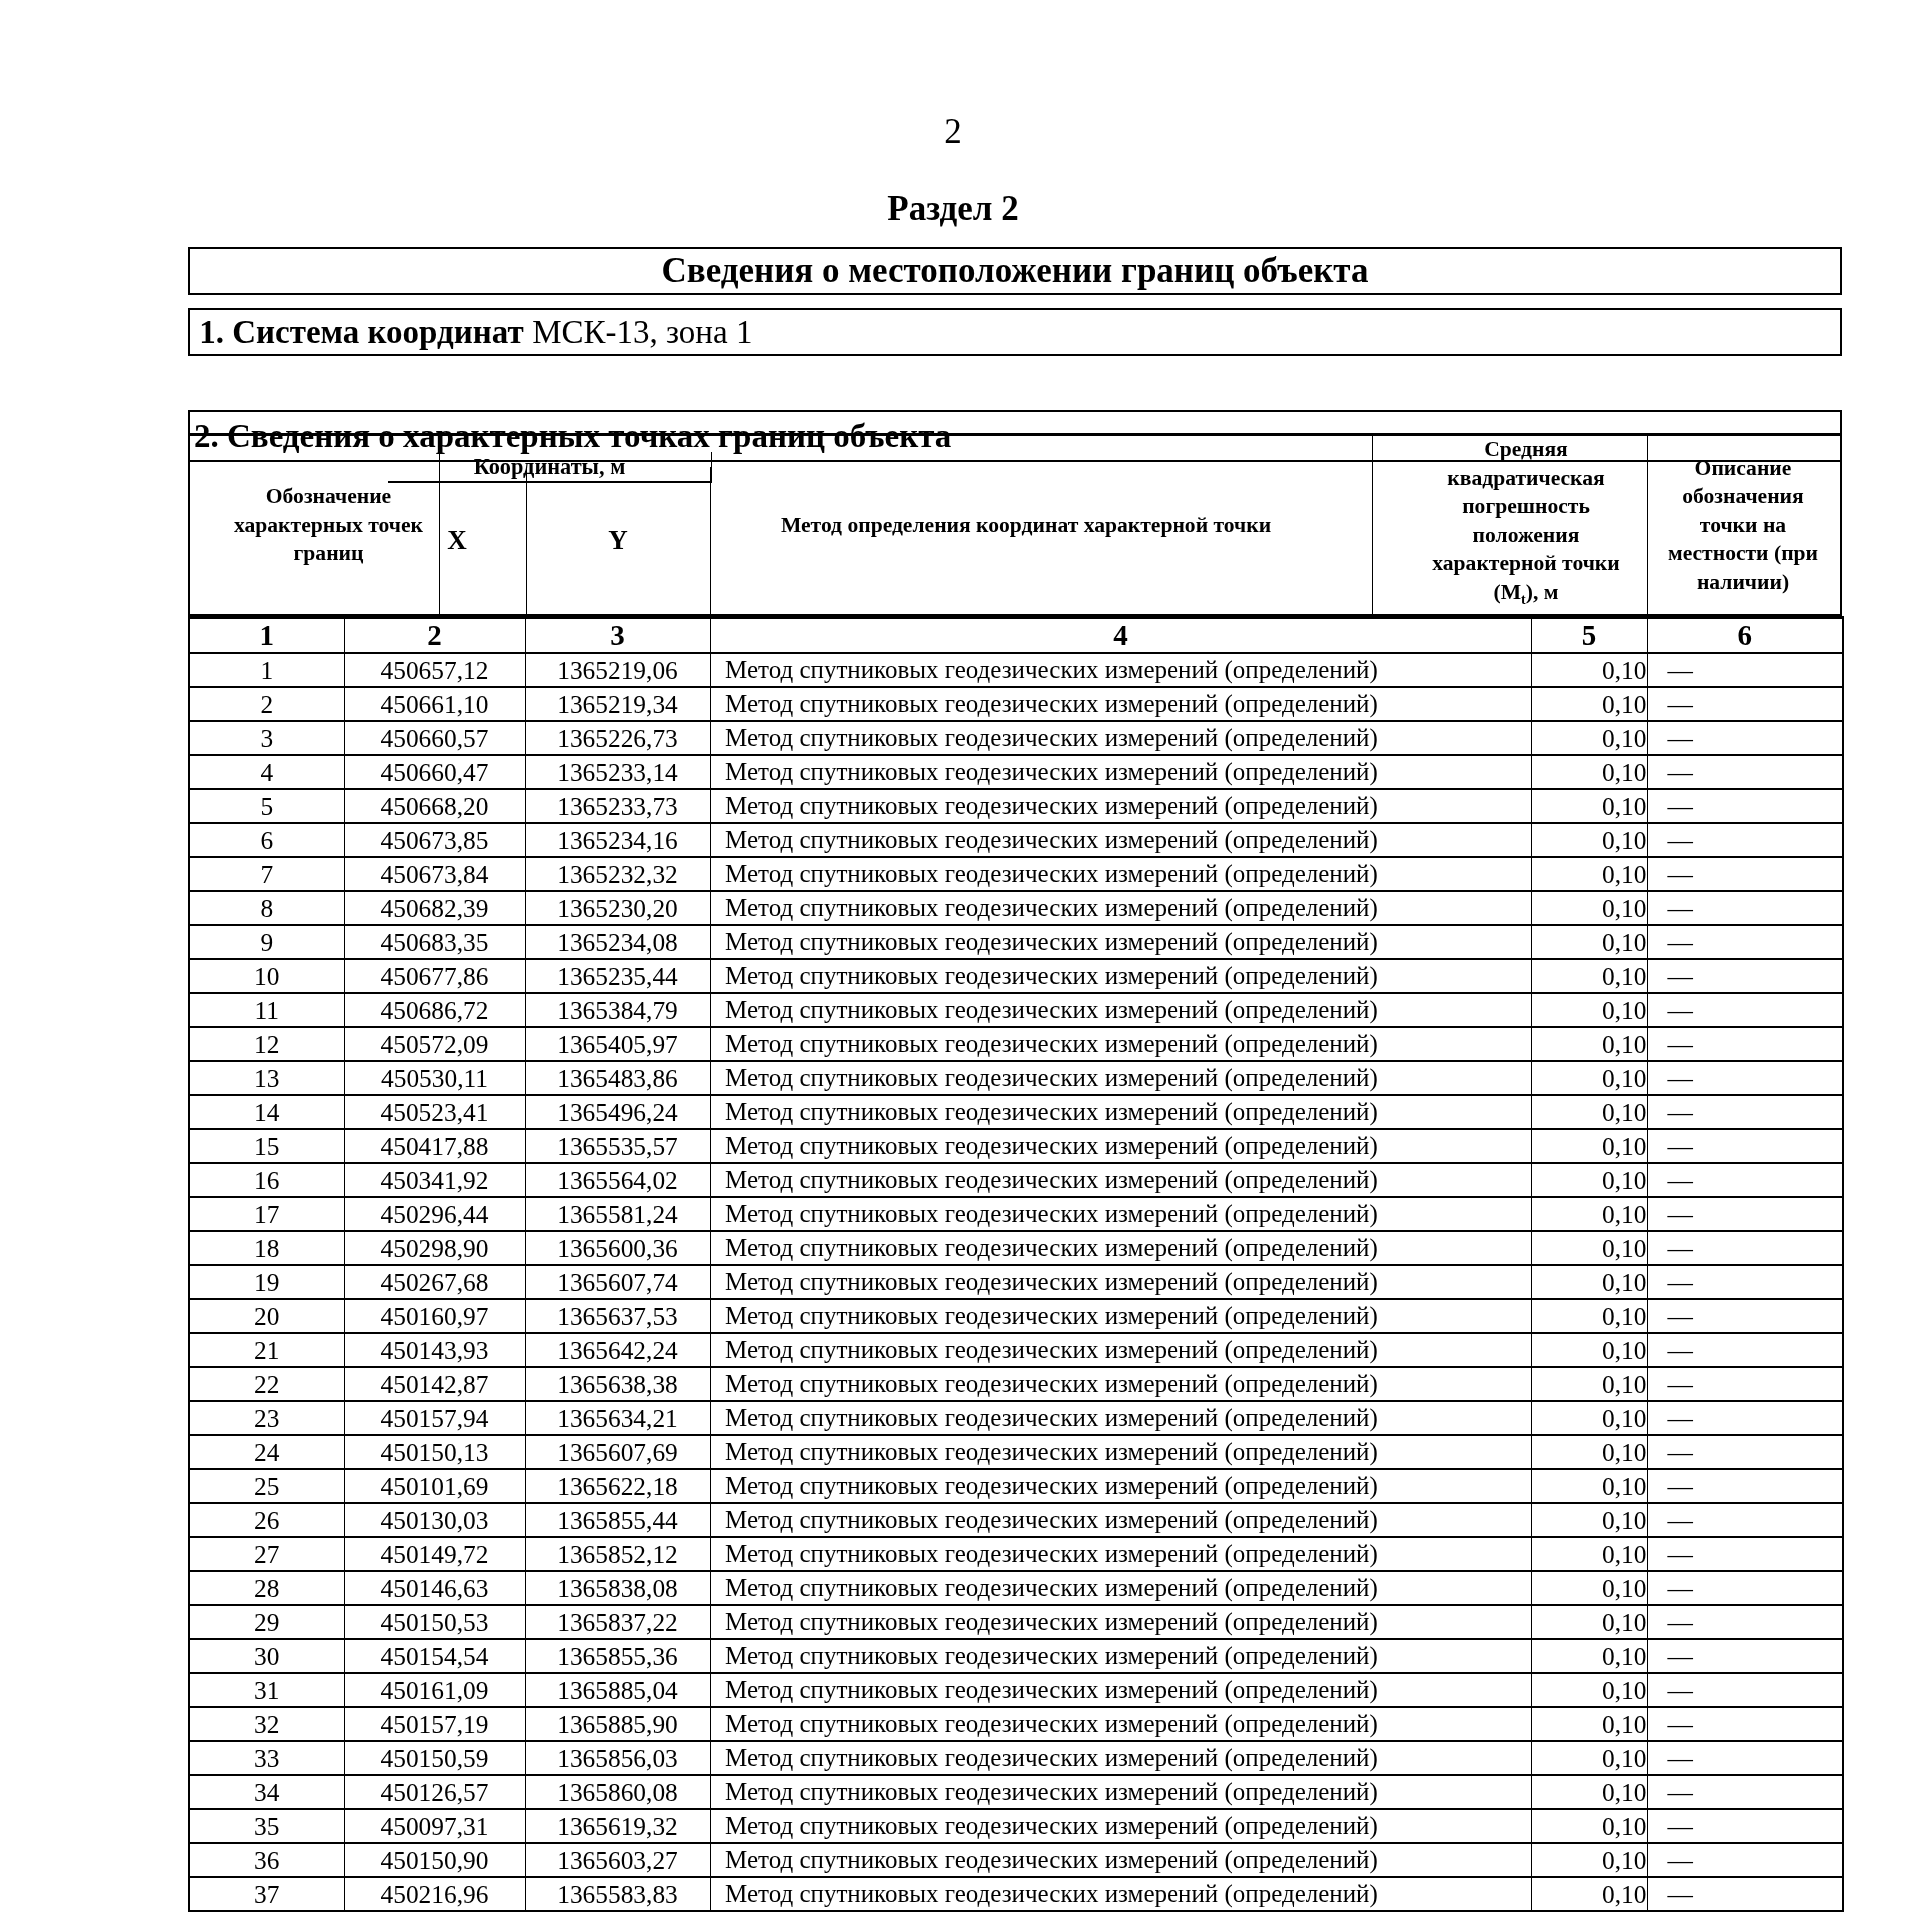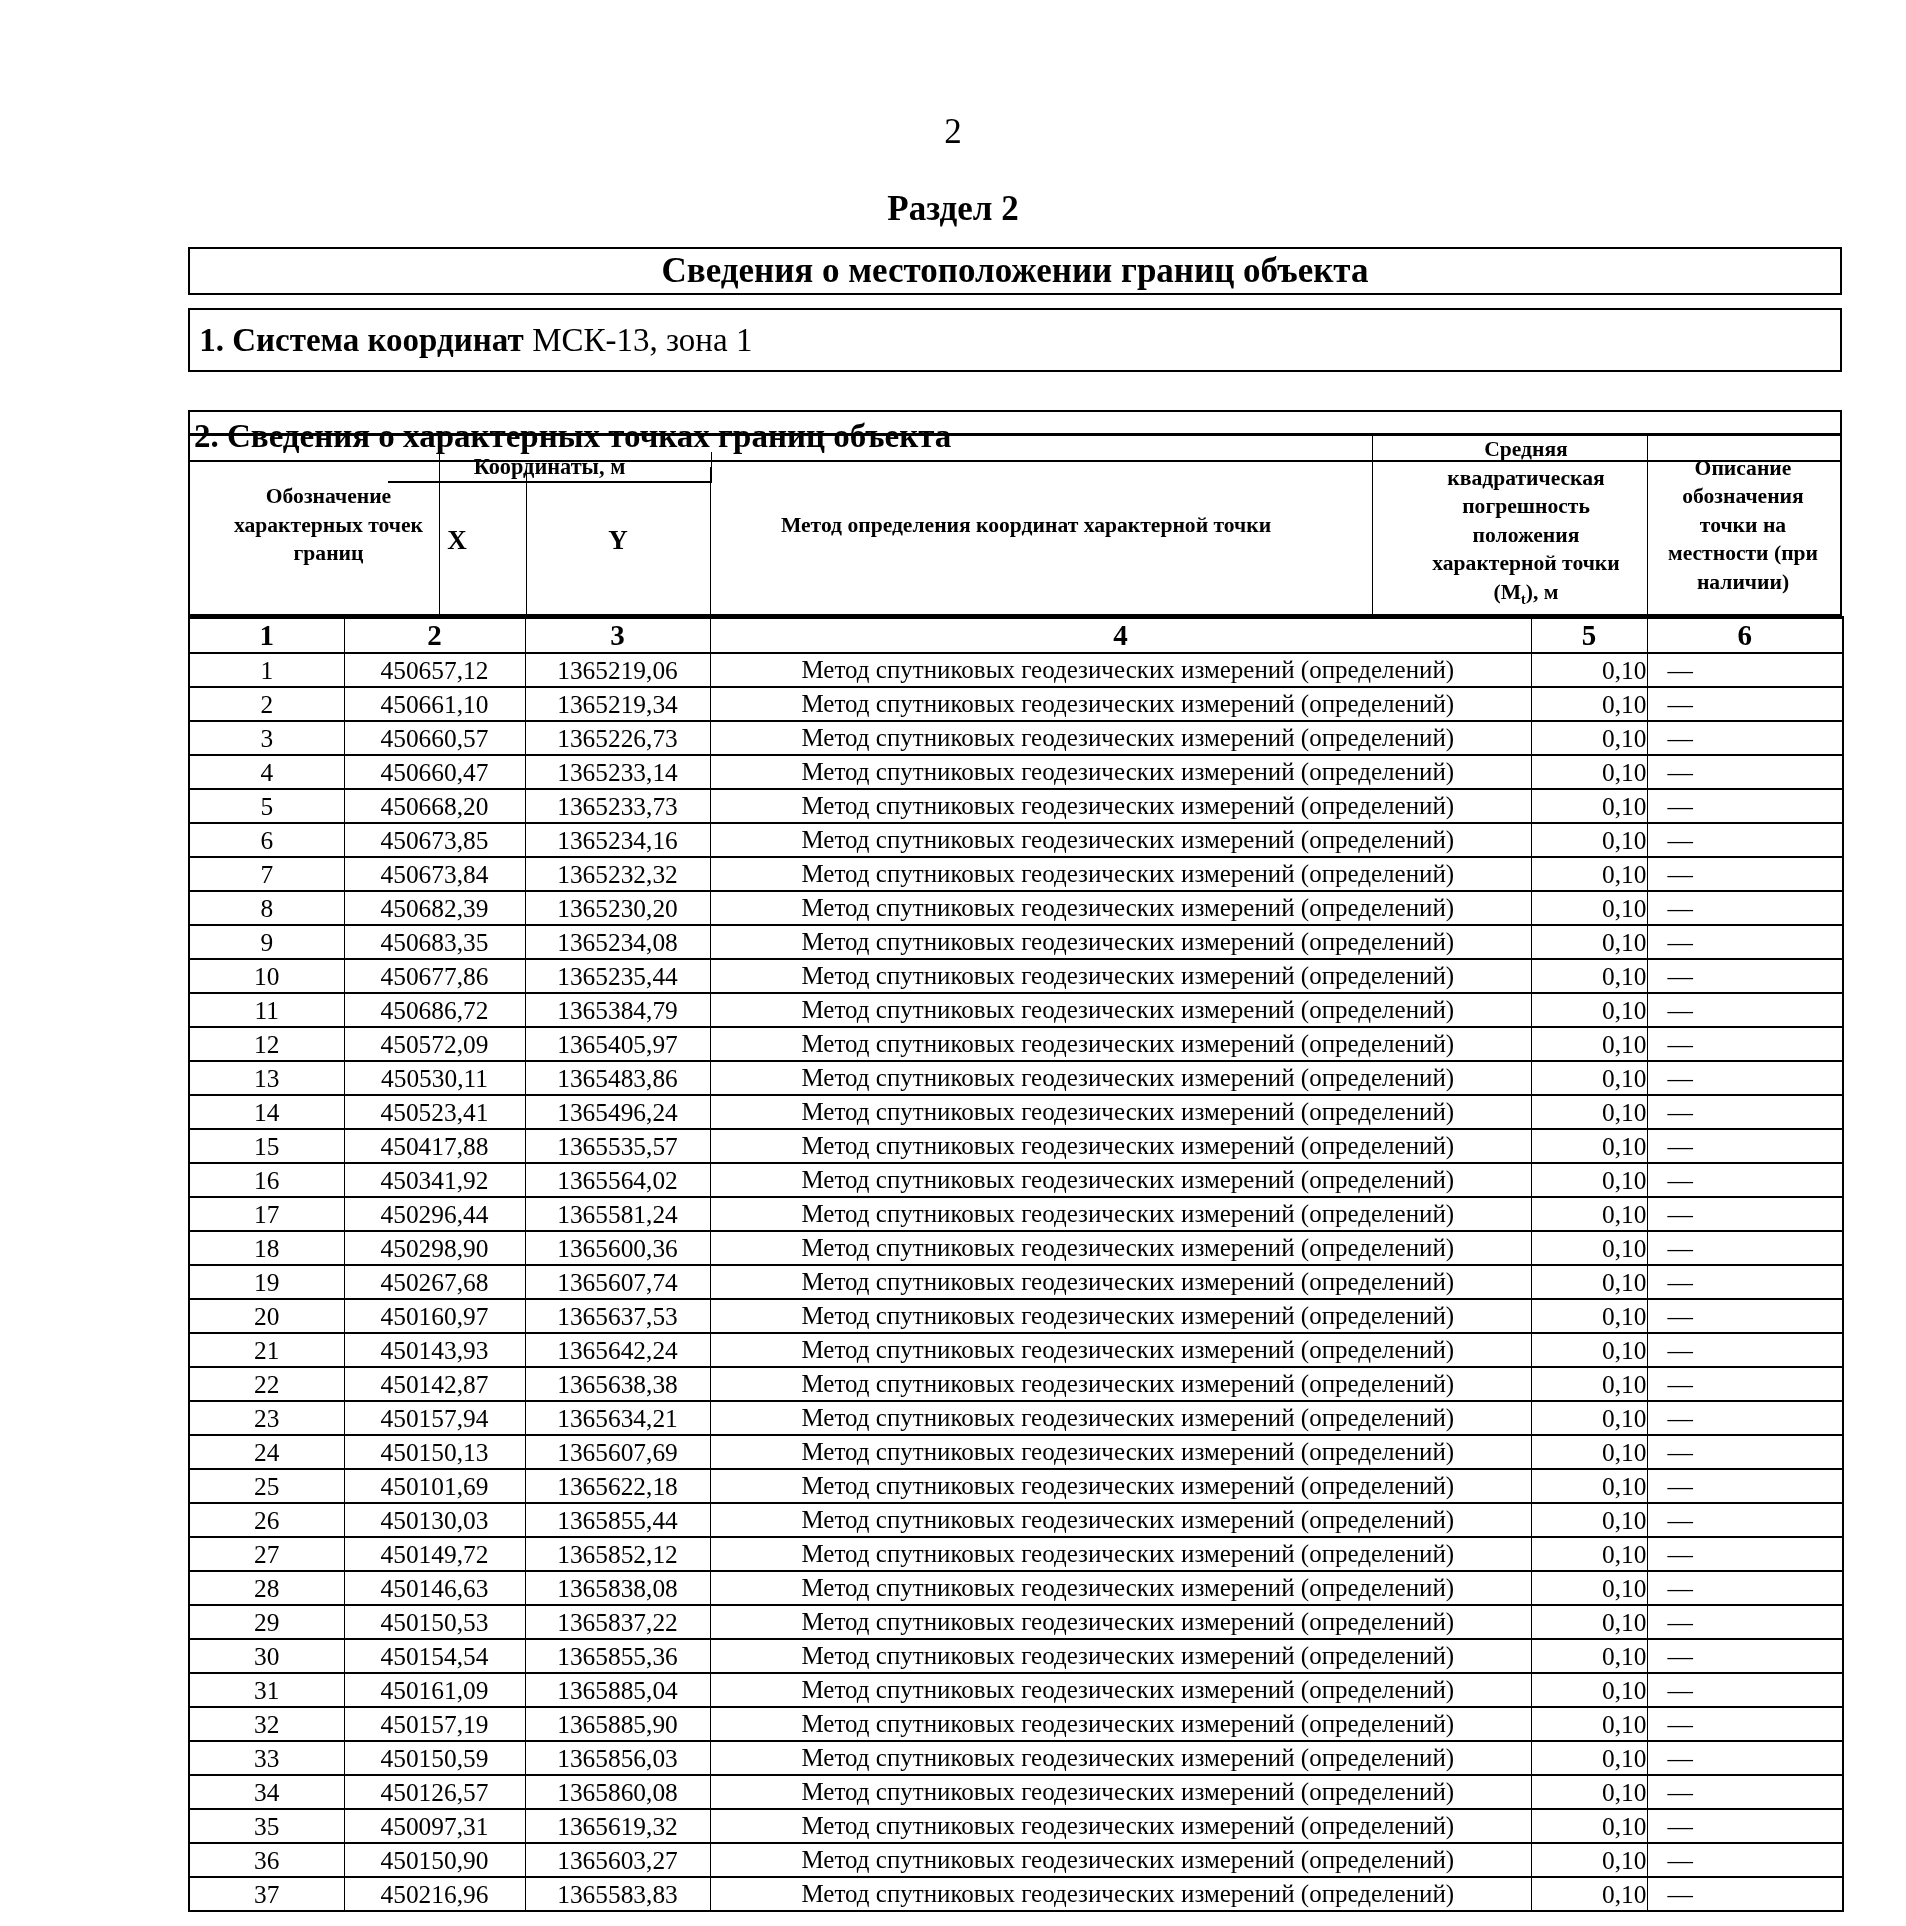--- a/index.html
+++ b/index.html
@@ -5,37 +5,37 @@
   html, body { margin:0; padding:0; background:#ffffff; }
   body {
     width:1906px; height:2709px; position:relative; overflow:hidden;
     font-family:"Liberation Serif", "DejaVu Serif", serif; color:#000;
   }
   .page-num { position:absolute; top:112px; left:0; width:1906px; text-align:center; font-size:35px; }
   .section-title { position:absolute; top:189px; left:0; width:1906px; text-align:center; font-size:35px; font-weight:bold; }
 
   .block { position:absolute; left:188px; width:1654px; box-sizing:border-box; border:2.3px solid #000; }
   .b-title { top:247px; height:48px; display:flex; align-items:center; justify-content:center; font-size:35px; font-weight:bold; }
-  .b-sys { top:308px; height:64px; border-top:2.3px solid #000; display:flex; align-items:center; padding-left:9.2px; font-size:33px; }
+  .b-sys { top:308px; height:48px; border-top:2.3px solid #000; display:flex; align-items:center; padding-left:9.2px; font-size:33px; }
   .b-sys b { font-weight:bold; margin-right:8.5px; }
   .b-pts { top:381px; height:52px; display:flex; align-items:center; padding-left:4px; font-size:33px; font-weight:bold;margin-top:29px; }
 
   
   .hdr { position:absolute; left:188px; top:433px; width:1654px; height:183px; box-sizing:border-box; border:2.3px solid #000; border-top:3.1px solid #000; }
   .hc { position:absolute; top:0; bottom:0; box-sizing:border-box; border-right:1.5px solid #000; display:flex; align-items:center; justify-content:center; text-align:center; font-weight:bold; font-size:21.6px; line-height:28.5px; }
   .hc:last-child { border-right:none; }
   .h-coord { position:absolute; left:198px; width:324px; top:16px; height:31px; border-bottom:2.3px solid #000; display:flex; align-items:center; justify-content:center; font-weight:bold; font-size:22.3px; box-sizing:border-box; border-right:1.5px solid #000; }
   .h-x { position:absolute; left:198px; width:139px; top:31px; bottom:0; border-right:1.5px solid #000; box-sizing:border-box; display:flex; align-items:center; justify-content:center; font-weight:bold; font-size:27px; }
   .h-y { position:absolute; left:336px; width:185px; top:31px; bottom:0; border-right:1.5px solid #000; box-sizing:border-box; display:flex; align-items:center; justify-content:center; font-weight:bold; font-size:27px; }
 
   
   table.grid { position:absolute; left:188px; top:616px; width:1654px; border-collapse:collapse; table-layout:fixed; }
   table.grid td { border:1.5px solid #000; border-top:2.7px solid #000; height:32px; padding:0; font-size:25.4px; text-align:center; white-space:nowrap; overflow:hidden; }
   table.grid tr.nums td { font-weight:bold; font-size:29px; height:31px; border-top:3.1px solid #000; }
-  table.grid td.method { text-align:center; padding-left:14.6px; font-size:25px; }
+  table.grid td.method { text-align:left; padding-left:14.6px; font-size:25px; }
   table.grid td.acc { text-align:right; padding-left:20px; }
   table.grid td.desc { text-align:left; padding-left:20px; }
   table.grid { border:2.3px solid #000; }
 </style>
 </head>
 <body>
 
 <div class="page-num">2</div>
 <div class="section-title">Раздел 2</div>
 

